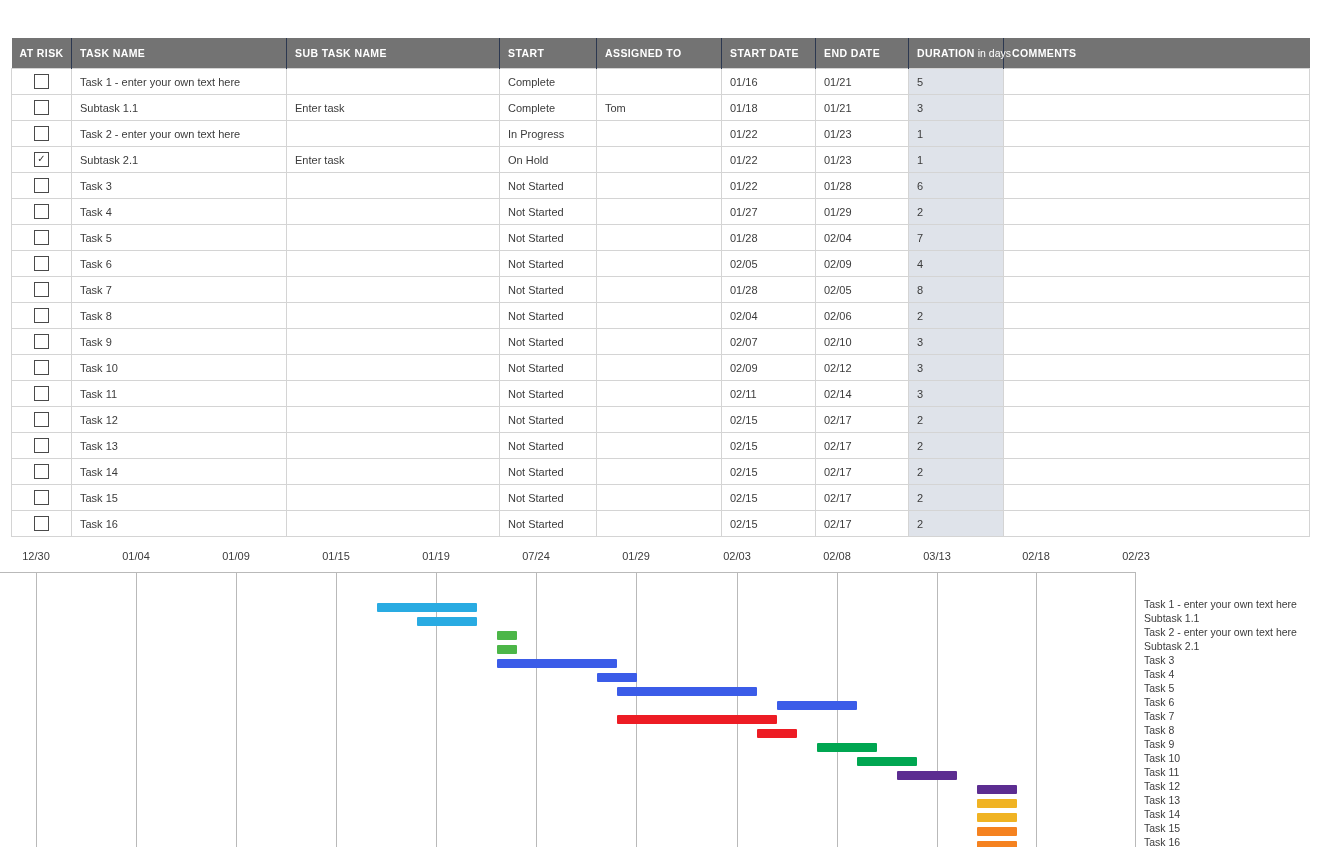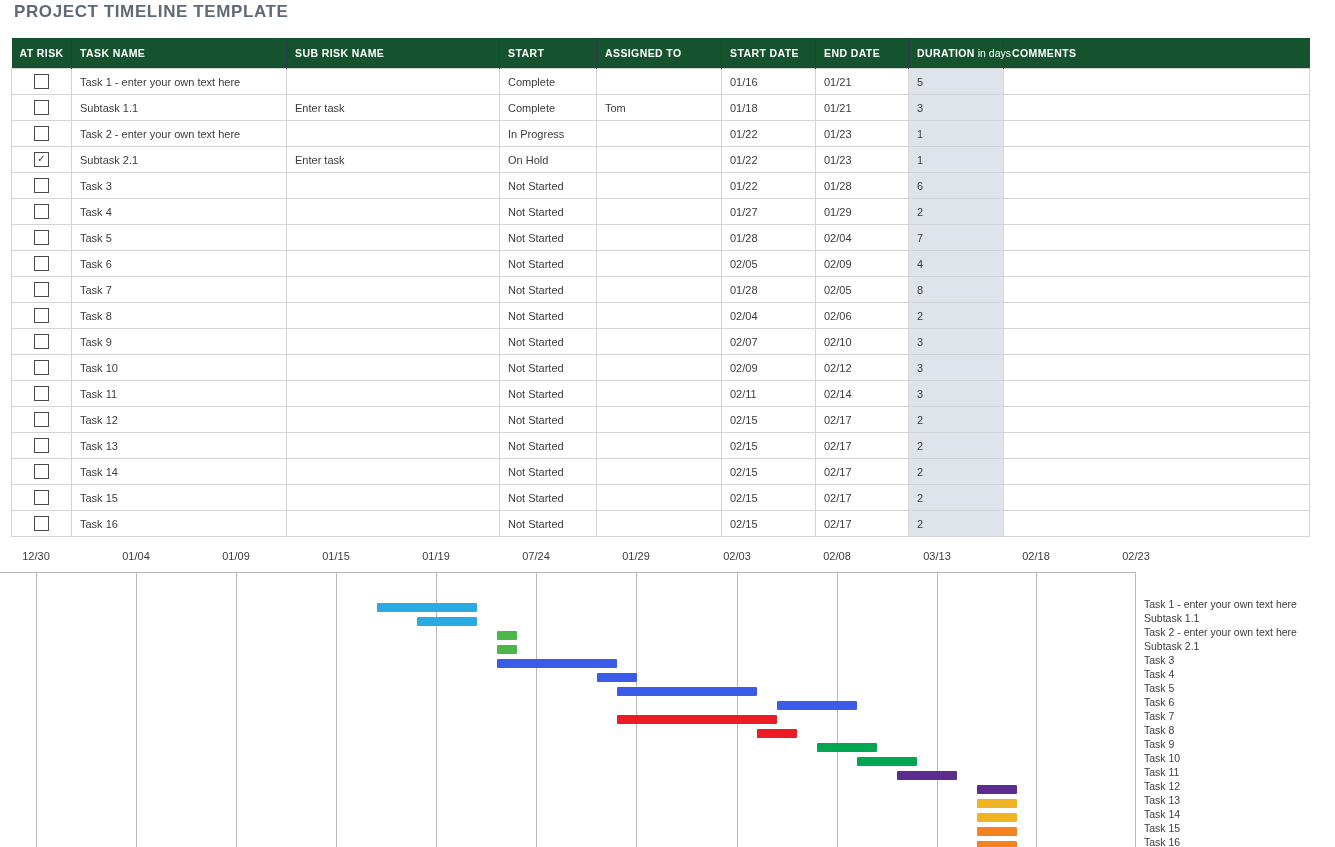--- a/index.html
+++ b/index.html
@@ -31,21 +31,21 @@
     left: 11px;
     top: 38px;
     width: 1298px;
   }
   table.grid {
     border-collapse: collapse;
     width: 1298px;
     table-layout: fixed;
   }
   table.grid th {
-    background: #14532d;
+    background: #737373;
     color: #ffffff;
     font-size: 10.5px;
     font-weight: bold;
     letter-spacing: 0.4px;
     text-align: left;
     padding: 0 8px;
     height: 30px;
     border-right: 1px solid #2c3850;
     white-space: nowrap;
   }
@@ -147,40 +147,39 @@
     font-size: 10.5px;
     color: #3b3b3b;
     white-space: nowrap;
   }
 </style>
 </head>
 <body>
 
 <div id="page">
 
-  <div id="title">PROJECT TIMELINE TEMPLATE</div>
 
   <div id="table-wrap">
     <table class="grid">
       <colgroup>
         <col class="w-atrisk">
           <col class="w-task">
           <col class="w-sub">
           <col class="w-status">
         <col class="w-assigned">
           <col class="w-start">
           <col class="w-end">
           <col class="w-dur">
           <col class="w-comments">
       </colgroup>
       <thead>
         <tr>
           <th class="c-atrisk">AT RISK</th>
           <th>TASK NAME</th>
-          <th>SUB RISK NAME</th>
+          <th>SUB TASK NAME</th>
           <th>START</th>
           <th>ASSIGNED TO</th>
           <th>START DATE</th>
           <th>END DATE</th>
           <th><span>DURATION</span><span class="lowercase"> in days</span></th>
           <th style="border-right:none">COMMENTS</th>
         </tr>
       </thead>
       <tbody id="table-body">
           <tr>

